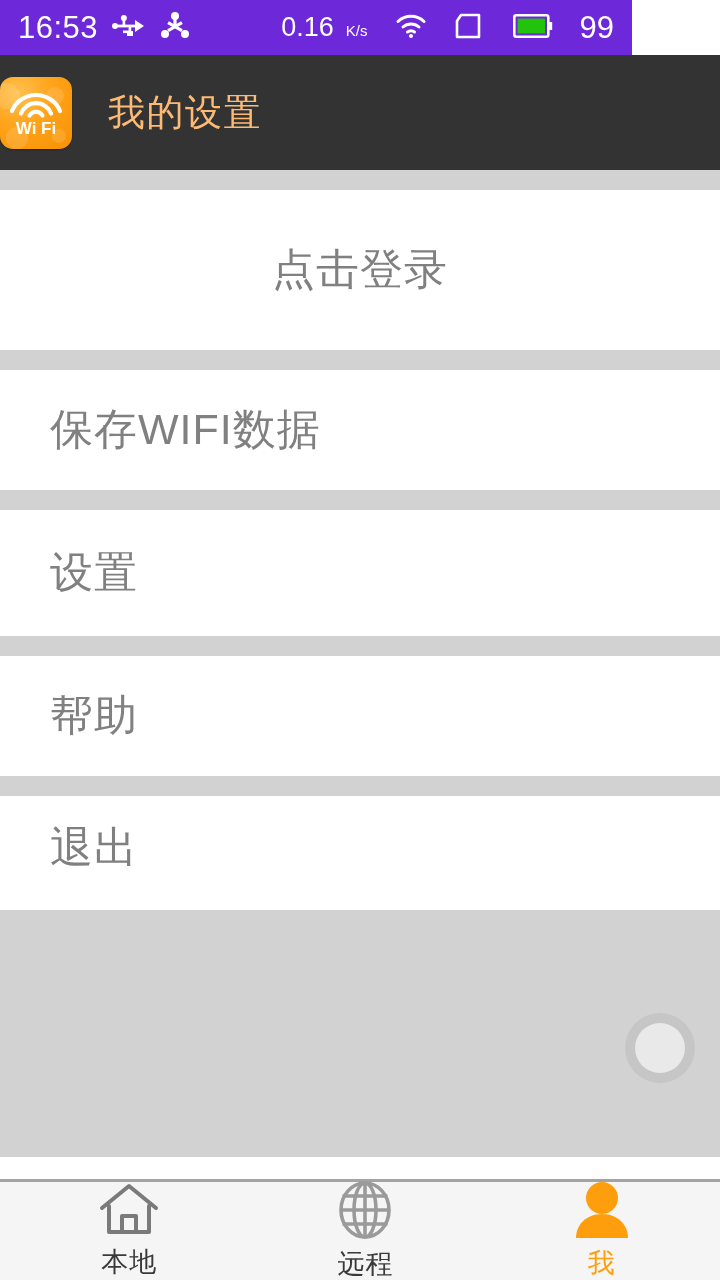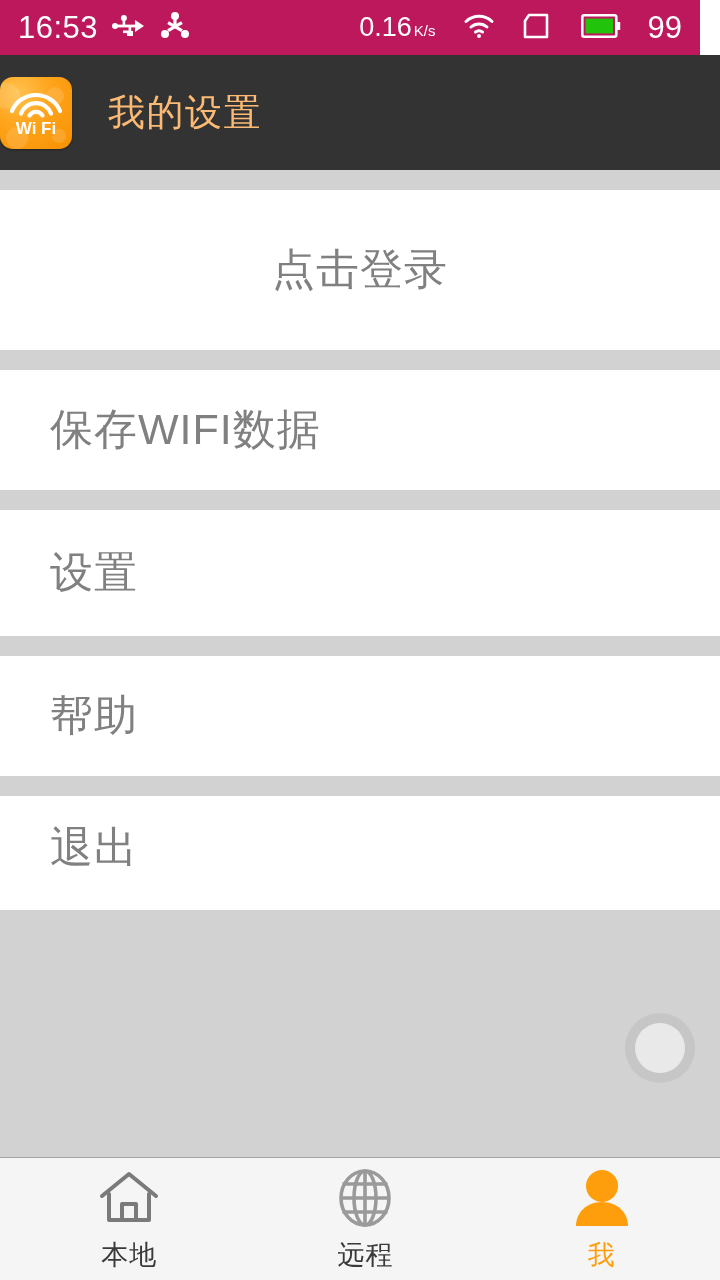--- a/index.html
+++ b/index.html
@@ -6,29 +6,29 @@
   html, body {
     width:720px; height:1280px;
     background:#ffffff;
     font-family:"Liberation Sans","DejaVu Sans",sans-serif;
     overflow:hidden;
   }
   #app { position:relative; width:720px; height:1280px; }
 
   
   .statusbar{
-    position:absolute; top:0; left:0; width:700px; height:55px;
-    background:#be185d; color:#ffffff;
+    position:absolute; top:0; left:0; width:632px; height:55px;
+    background:#6d28d9; color:#ffffff;
     display:flex; align-items:center; padding:0 18px;
   }
   .sb-left{ display:flex; align-items:center; gap:14px; }
   .sb-clock{ font-size:31px; letter-spacing:.5px; line-height:1; }
   .sb-right{ margin-left:auto; display:flex; align-items:center; gap:27px; }
   .sb-speed{ font-size:27px; display:flex; align-items:baseline; }
-  .sb-speed .unit{ font-size:15px; margin-left:2px; }
+  .sb-speed .unit{ font-size:15px; margin-left:12px; }
   .sb-batt-num{ font-size:31px; }
   .ic{ display:block; }
 
   
   .header{
     position:absolute; top:55px; left:0; width:720px; height:115px;
     background:#333333; display:flex; align-items:center; 
   }
   .logo{
     width:72px; height:72px; border-radius:13px;
@@ -56,22 +56,22 @@
   .fab{
     position:absolute; left:625px; top:1013px;
     width:70px; height:70px; border-radius:50%;
     background:#c6c6c6;
     display:flex; align-items:center; justify-content:center;
   }
   .fab .inner{ width:50px; height:50px; border-radius:50%; background:#e9e9e9; }
 
   
   .tabbar{
-    position:absolute; left:0; bottom:0; width:720px; height:123px;
-    background:#f5f5f5; border-top:1px solid #a3a3a3;
+    position:absolute; left:0; bottom:0; width:720px; height:101px;
+    background:#f5f5f5; border-top:3px solid #a3a3a3;
     display:flex;
     padding-left:11px;
   }
   .tab{
     flex:1; display:flex; flex-direction:column;
     align-items:center; justify-content:center; gap:6px;
   }
   .tab .tab-label{ font-size:27px; color:#3a3a3a; letter-spacing:1px; }
   .tab.active .tab-label{ color:#ff9e0d; }
   .tab .tab-icon{ height:66px; display:flex; align-items:center; justify-content:center; }

